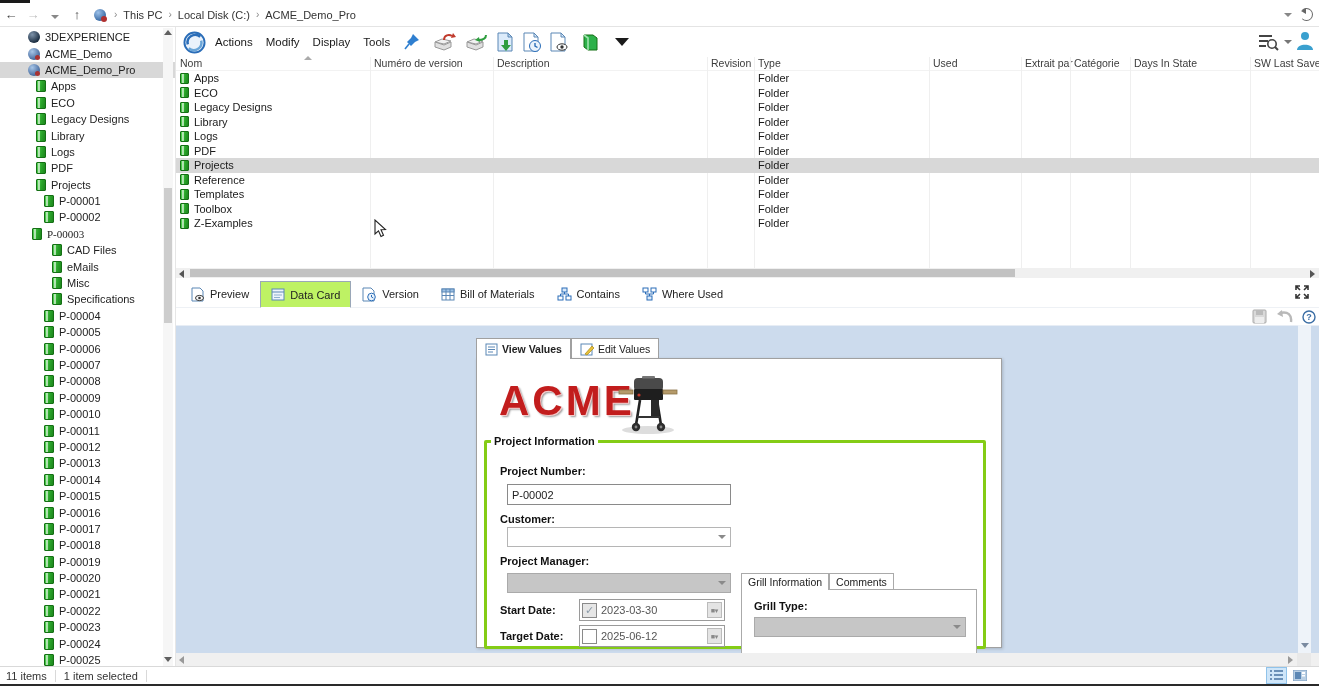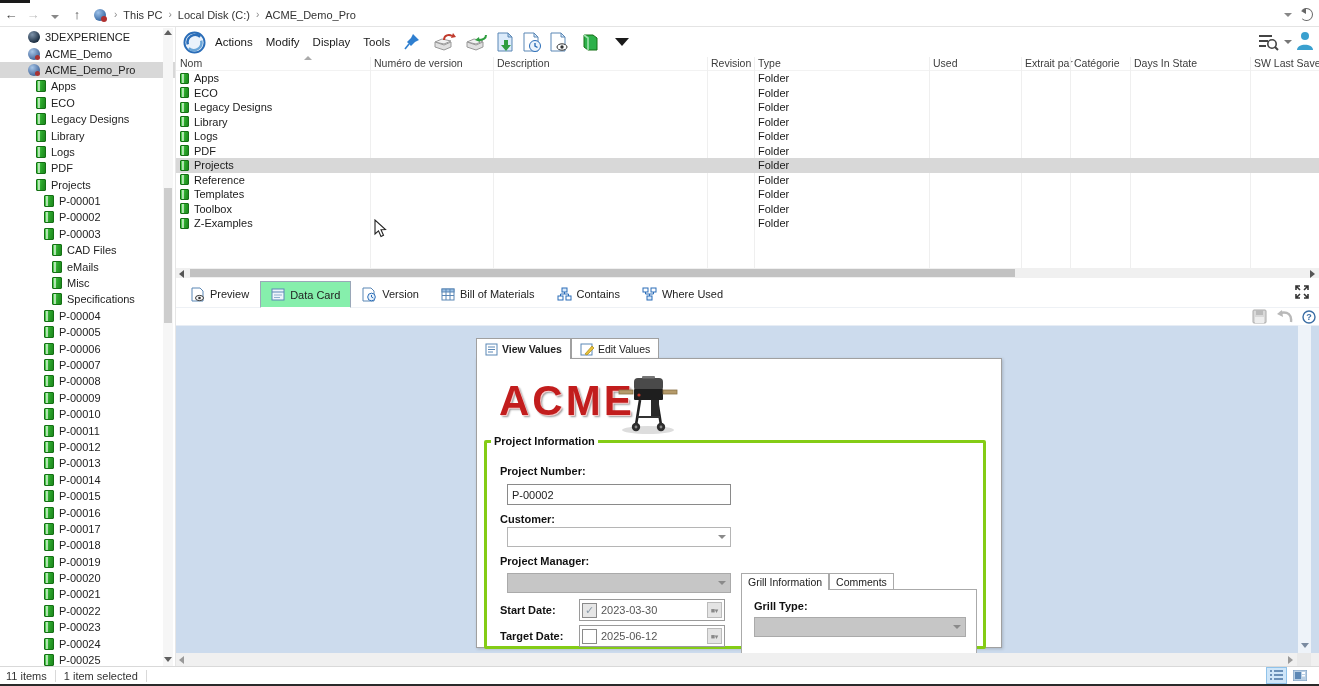--- a/index.html
+++ b/index.html
@@ -64,21 +64,21 @@
   .hscroll { background:#f0f0f0; }
   #hscroll1 { left:176px; top:268px; width:1143px; height:10px; }
   .sb-arrow { position:absolute; top:2px; width:0; height:0; }
   .sb-left { border-top:4px solid transparent; border-bottom:4px solid transparent; border-right:5px solid #555; left:3px; }
   .sb-right { border-top:4px solid transparent; border-bottom:4px solid transparent; border-left:5px solid #555; right:4px; }
   #hscroll1 .thumb { position:absolute; left:14px; top:1px; width:825px; height:8px; background:#c2c2c2; }
 
   
   #tabbar { left:176px; top:279px; width:1143px; height:29px; background:#fff; display:flex; align-items:flex-end; padding-left:4px; border-bottom:1px solid #eef1f5; }
   .ptab { display:flex; align-items:center; gap:5px; height:26px; padding:0 10px; font-size:11px; color:#222; border:1px solid transparent; }
-  .ptab.active { border-color:#9aa7b8; border-bottom-color:#fff; background:#86efac; margin-bottom:-1px; height:27px; }
+  .ptab.active { border-color:#9aa7b8; border-bottom-color:#fff; background:#bef264; margin-bottom:-1px; height:27px; }
   .ticon { flex:none; }
   #expand-ic { left:1294px; top:284px; }
 
   
   #cardtoolbar { left:176px; top:308px; width:1143px; height:17px; background:#fff; }
 
   
   #bluepane { left:176px; top:325px; width:1143px; height:328px; background:#ccdbed; border-top:1px solid #e7edf5; }
   #pane-vscroll { left:1298px; top:325px; width:13px; height:328px; background:#eef3f9; }
   #pane-vscroll .dn { position:absolute; bottom:5px; left:3px; width:0;height:0; border-left:4px solid transparent;border-right:4px solid transparent;border-top:5px solid #7a8aa0; }
@@ -190,21 +190,21 @@
       <span class="tree-label">Projects</span>
     </div>
     <div class="tree-item" style="padding-left: 44px;">
       <span class="tree-icon icon-folder"></span>
       <span class="tree-label">P-00001</span>
     </div>
     <div class="tree-item" style="padding-left: 44px;">
       <span class="tree-icon icon-folder"></span>
       <span class="tree-label">P-00002</span>
     </div>
-    <div class="tree-item" style="padding-left: 44px;">
+    <div class="tree-item" style="padding-left: 32px; font-family: Liberation Serif, serif;">
       <span class="tree-icon icon-folder"></span>
       <span class="tree-label">P-00003</span>
     </div>
     <div class="tree-item" style="padding-left: 52px;">
       <span class="tree-icon icon-folder"></span>
       <span class="tree-label">CAD Files</span>
     </div>
     <div class="tree-item" style="padding-left: 52px;">
       <span class="tree-icon icon-folder"></span>
       <span class="tree-label">eMails</span>

